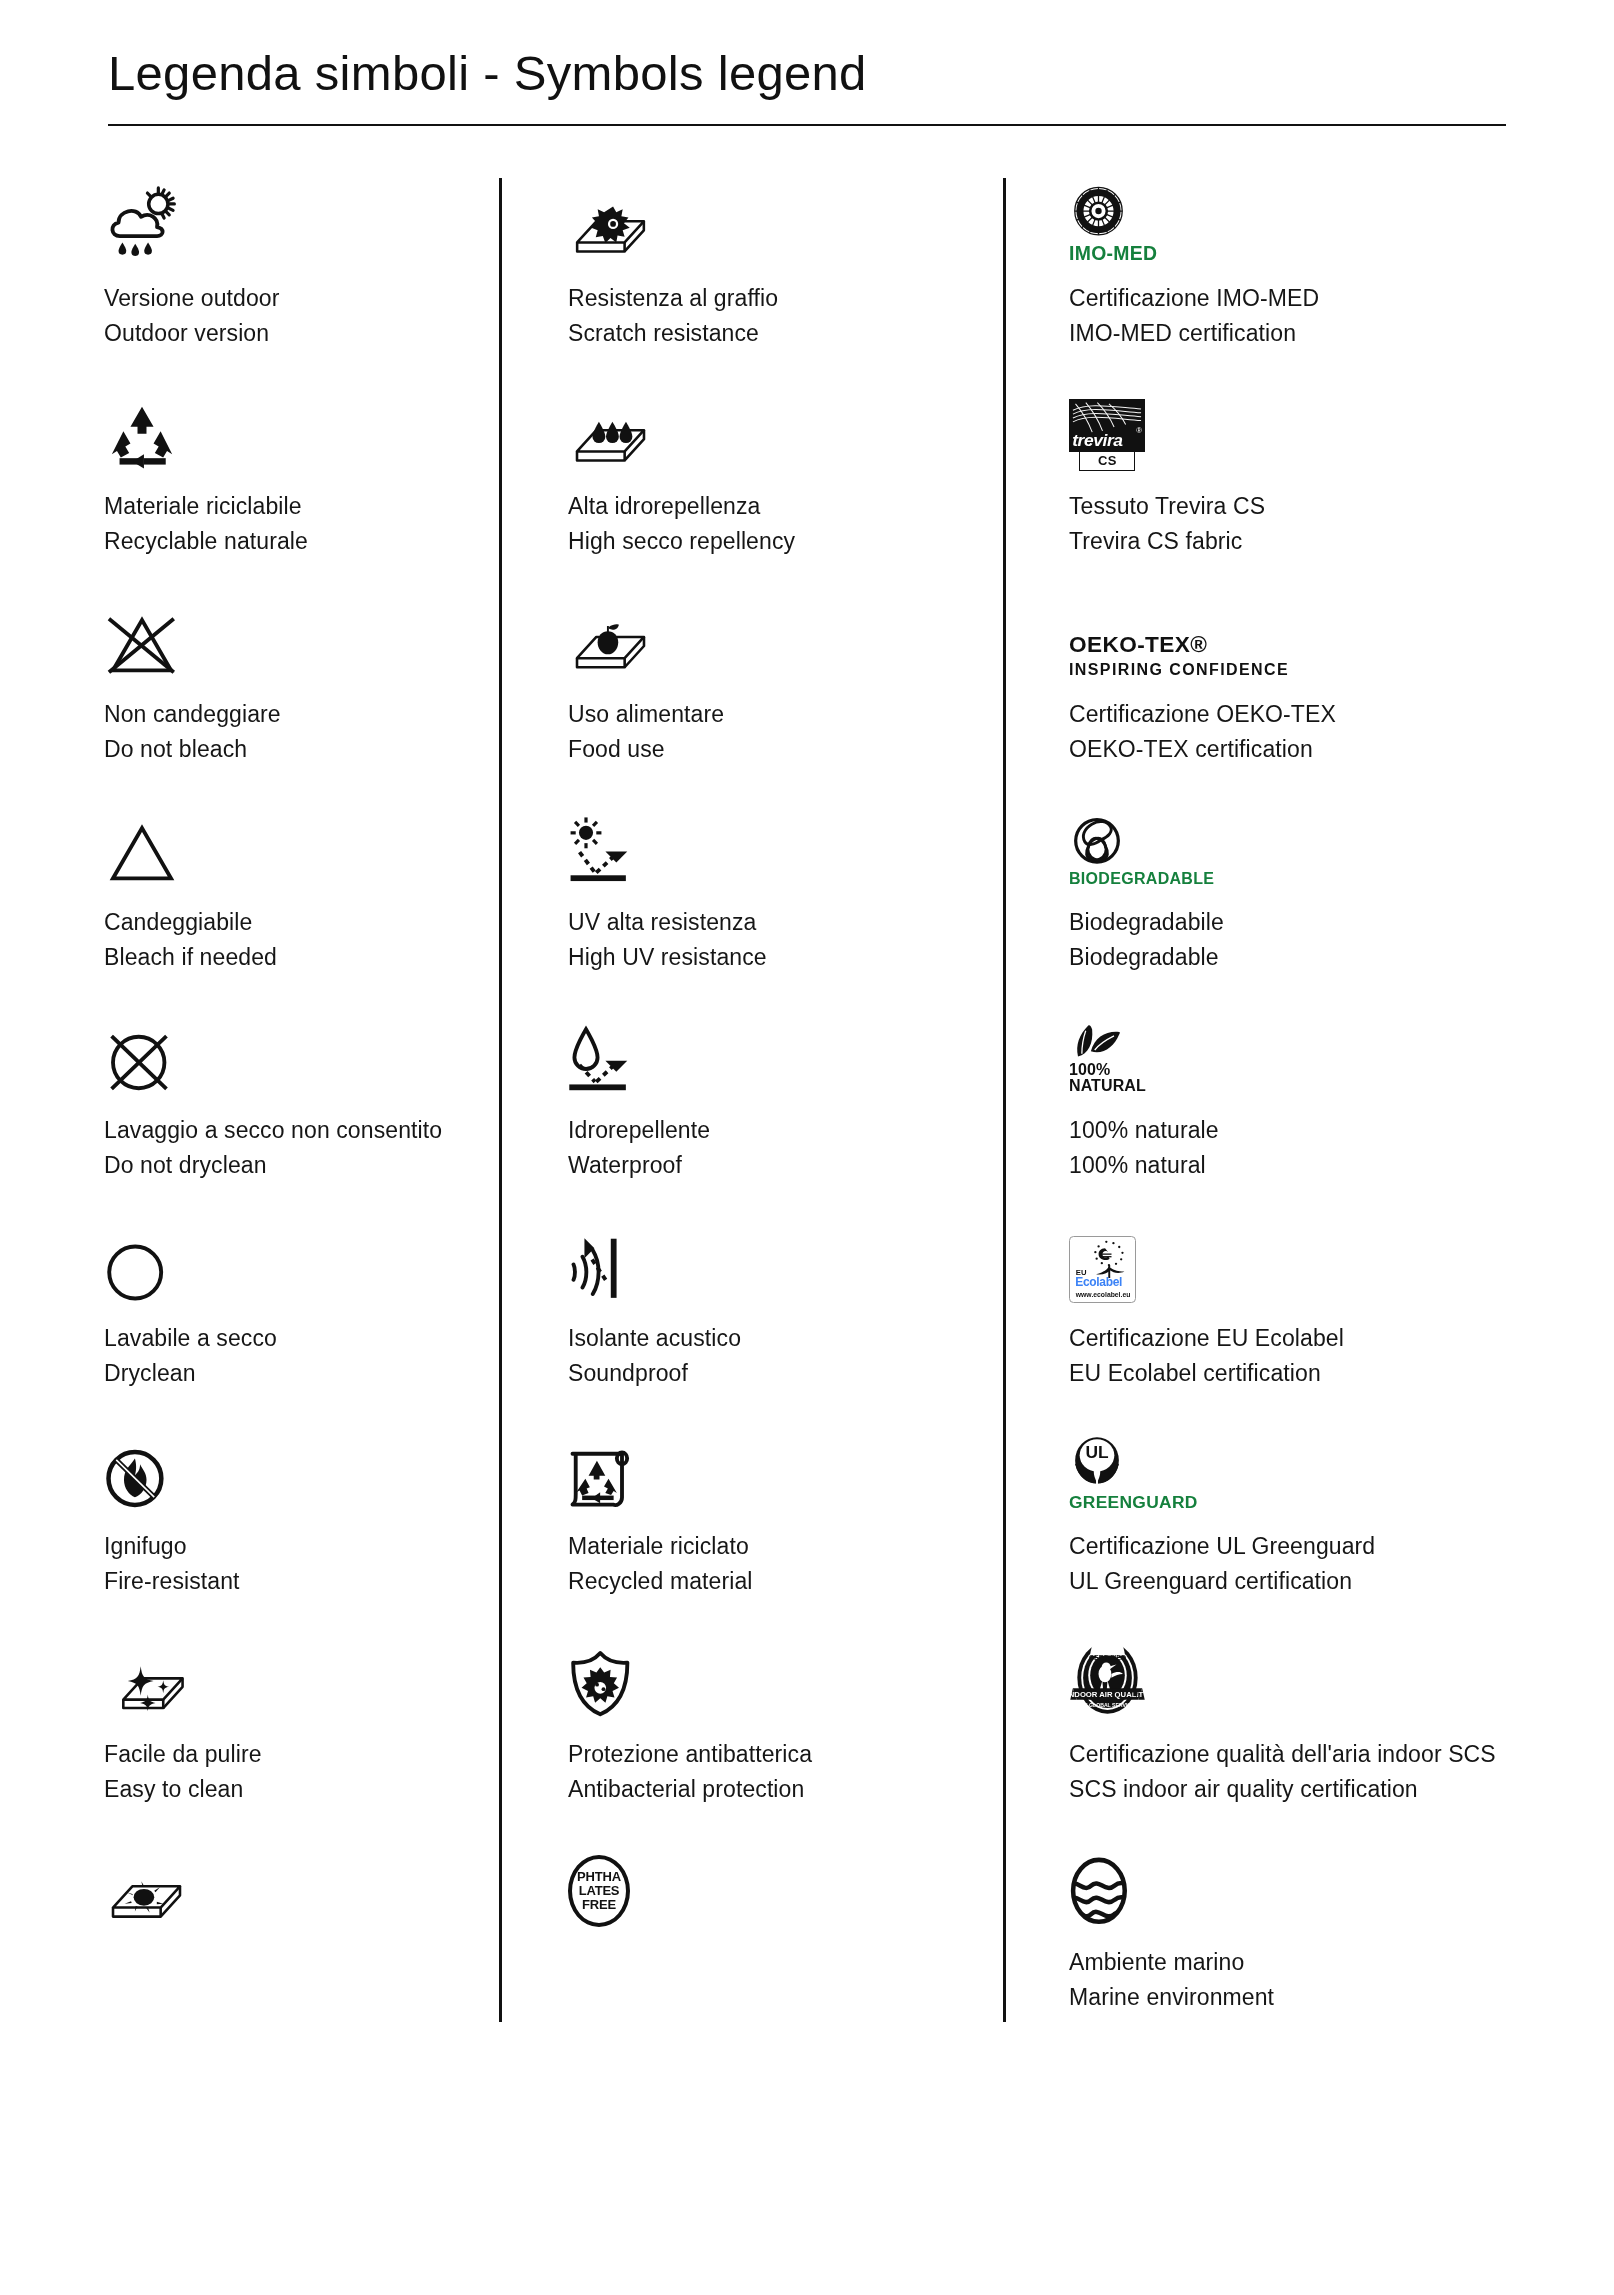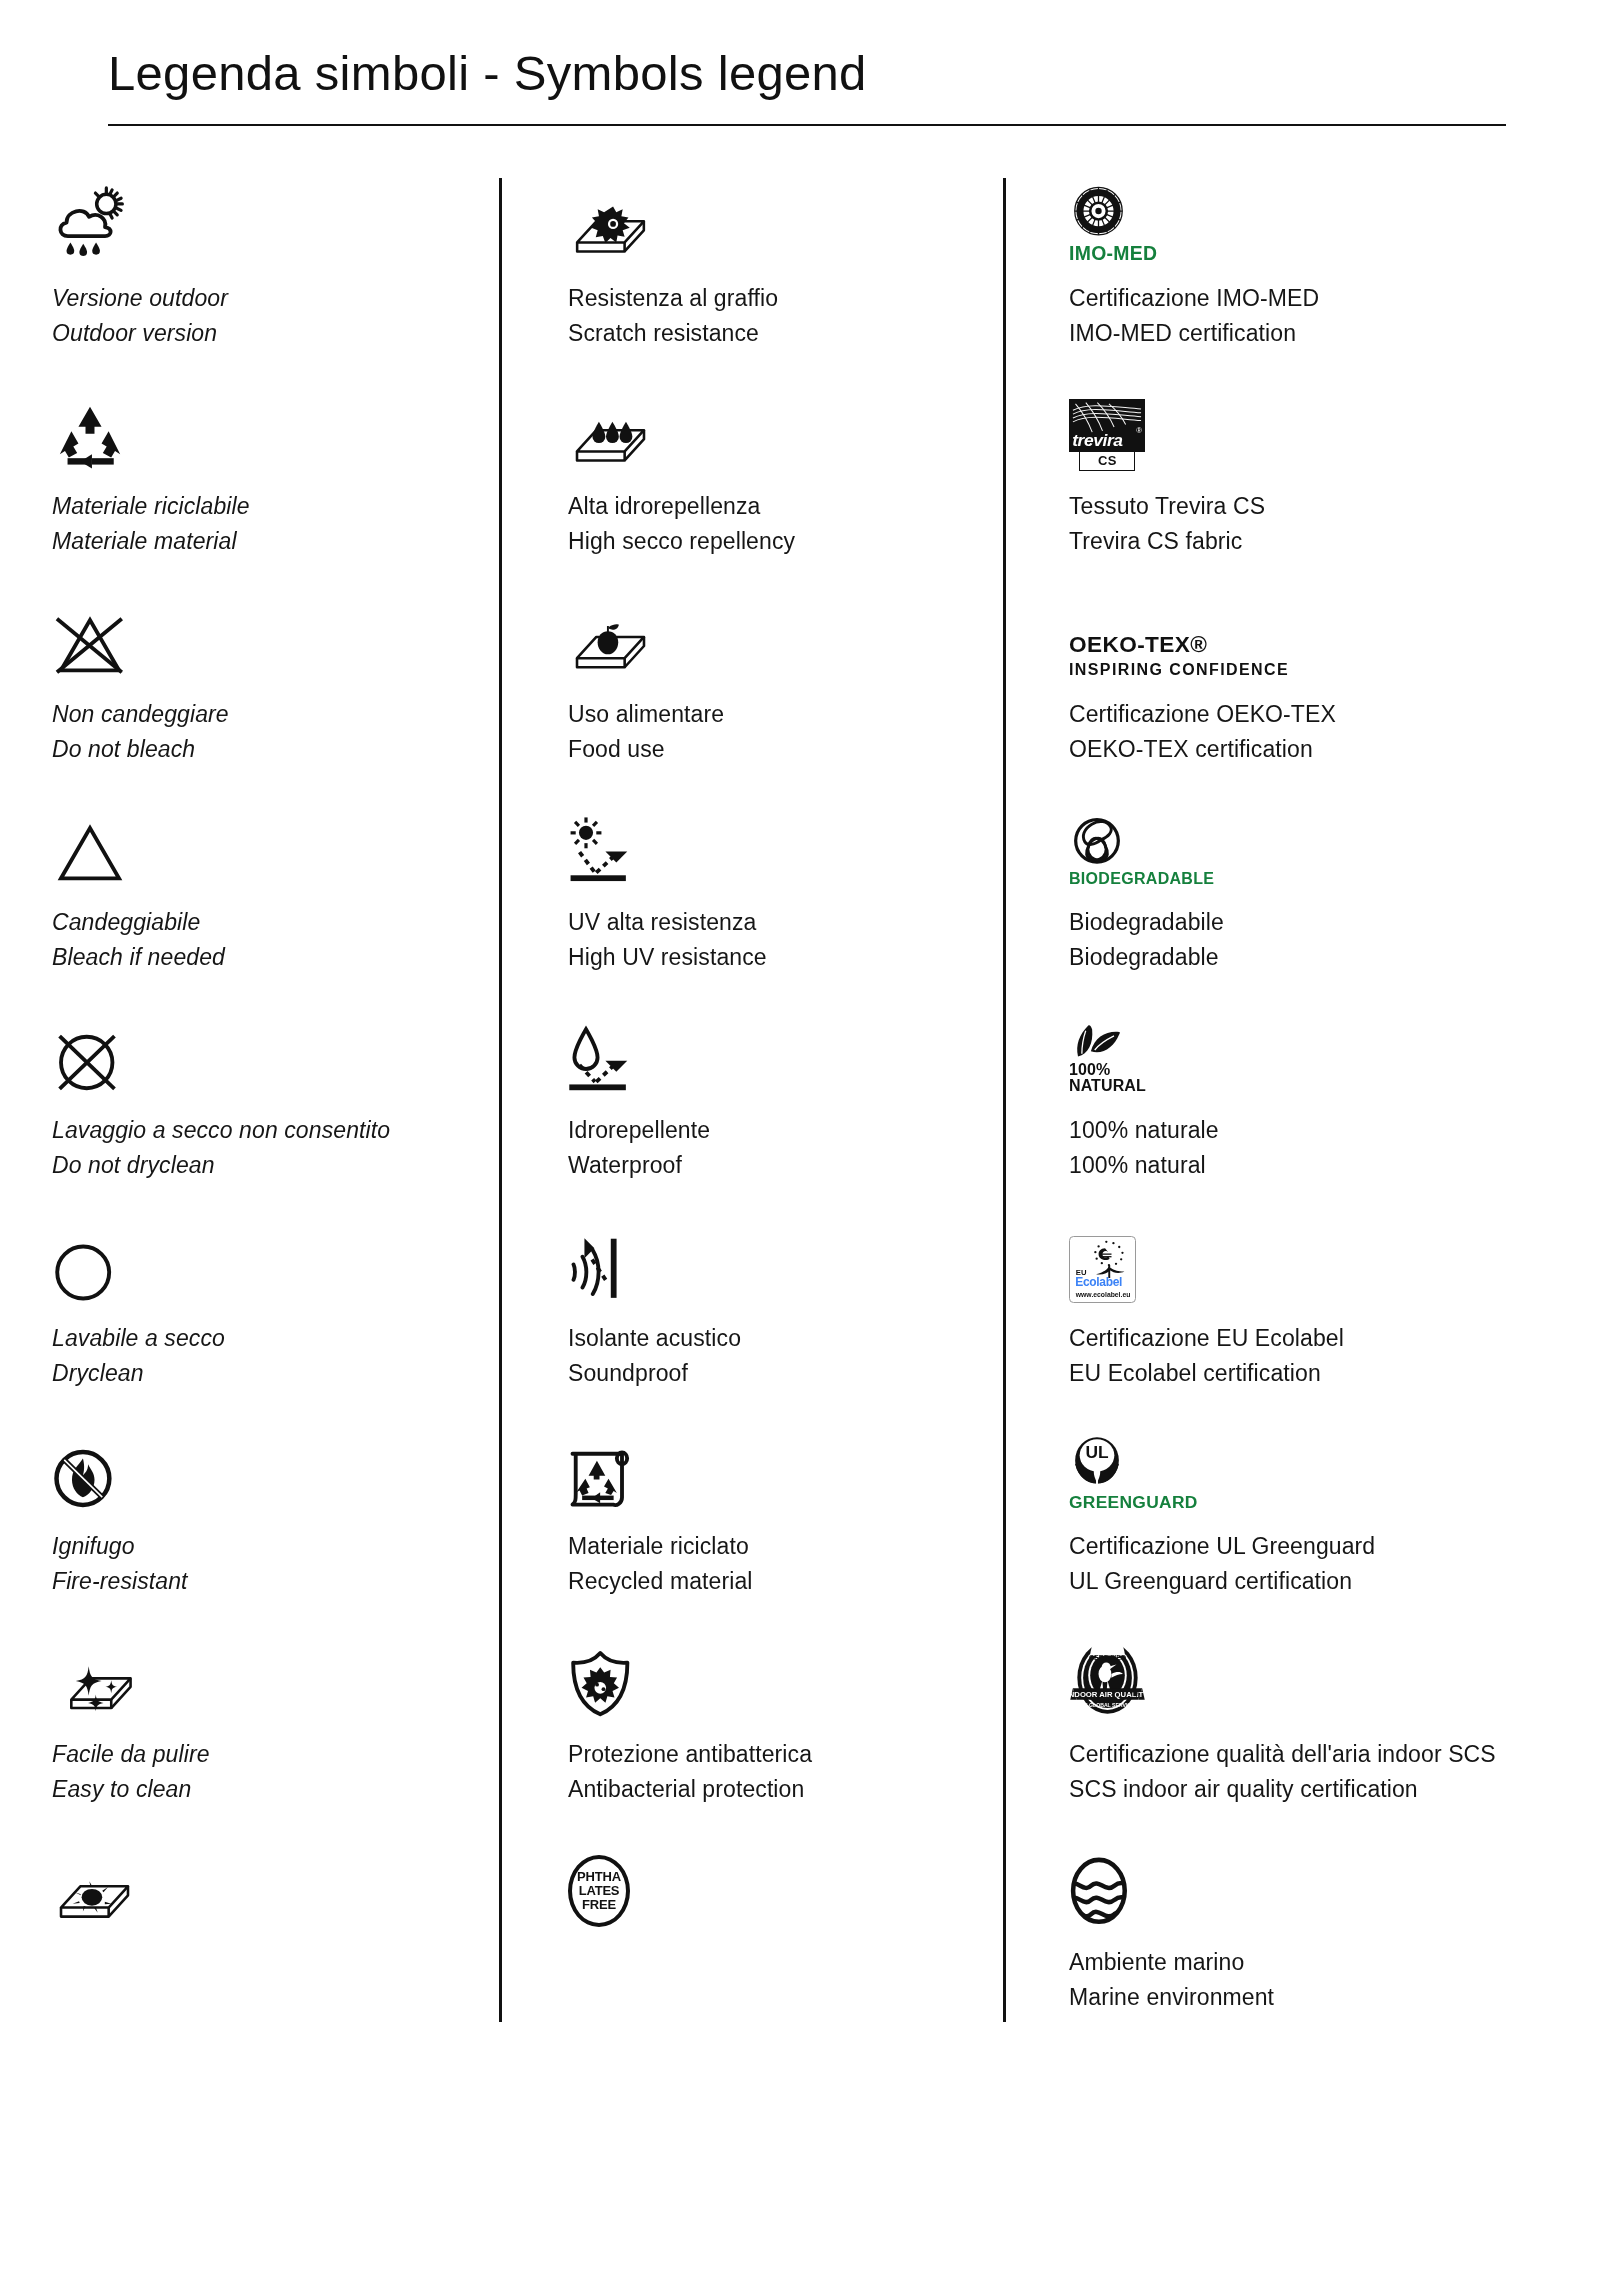--- a/index.html
+++ b/index.html
@@ -49,21 +49,21 @@
     left: 0;
     top: 178px;
     width: 1614px;
     display: flex;
     align-items: flex-start;
   }
   .col {
     position: relative;
     box-sizing: border-box;
   }
-  .col-1 { width: 500px; padding-left: 52px; font-style: italic; }
+  .col-1 { width: 500px; padding-left: 104px; }
   .col-2 { width: 504px; padding-left: 68px; }
   .col-3 { width: 610px; padding-left: 65px; }
 
   .divider {
     position: absolute;
     top: 0px;
     width: 2.6px;
     background: #111111;
     height: 1844px;
   }
@@ -296,21 +296,21 @@
               <path d="M30 44 L41 63 L33 68 L39 78 L26 85 L20 75 L12 80 Z"></path>
               <path d="M88 44 L106 80 L98 75 L92 85 L79 78 L85 68 L77 63 Z"></path>
               <path d="M24 86 L58 86 L58 96 L24 96 Z"></path>
               <path d="M62 86 L96 86 L96 96 L62 96 Z"></path>
               <path d="M62 80 L62 102 L44 91 Z"></path>
             </g>
           </svg>
         </div>
         <div class="entry-text">
           <span class="it">Materiale riciclabile</span>
-          <span class="en">Materiale material</span>
+          <span class="en">Recyclable naturale</span>
         </div>
       </div>
 
       <div class="entry">
         <div class="icon-box">
           <svg width="76" height="65" viewBox="0 0 118 100">
             <g stroke="#111" stroke-width="6" fill="none" stroke-linecap="square">
               <path d="M14 87 L59 9 L104 87 Z"></path>
               <line x1="10" y1="9" x2="106" y2="88"></line>
               <line x1="106" y1="9" x2="10" y2="88"></line>

